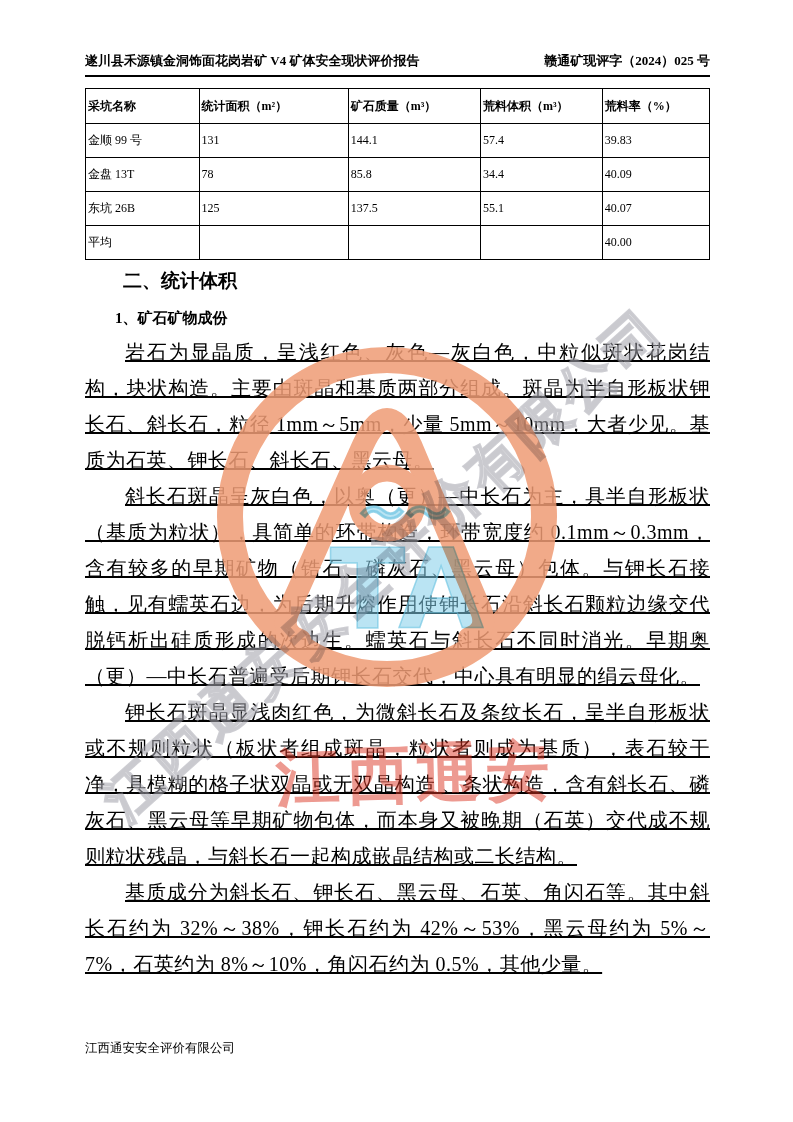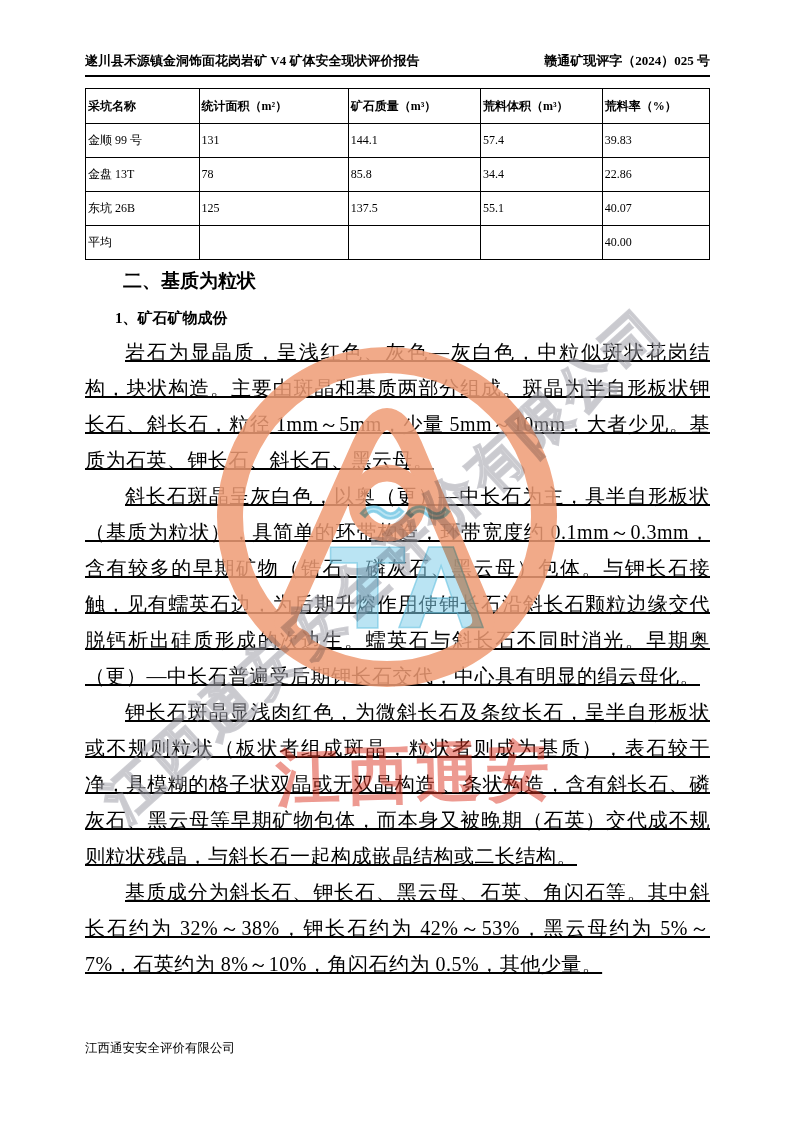--- a/index.html
+++ b/index.html
@@ -100,40 +100,40 @@
           <td>131</td>
           <td>144.1</td>
           <td>57.4</td>
           <td>39.83</td>
         </tr>
         <tr>
           <td>金盘 13T</td>
           <td>78</td>
           <td>85.8</td>
           <td>34.4</td>
-          <td>22.86</td>
+          <td>40.09</td>
         </tr>
         <tr>
           <td>东坑 26B</td>
           <td>125</td>
           <td>137.5</td>
           <td>55.1</td>
           <td>40.07</td>
         </tr>
         <tr>
           <td>平均</td>
           <td></td>
           <td></td>
           <td></td>
           <td>40.00</td>
         </tr>
       </tbody>
     </table>
 
-    <div class="h-sec">二、基质为粒状</div>
+    <div class="h-sec">二、统计体积</div>
     <div class="h-sub">1、矿石矿物成份</div>
 
     <p class="body-para">岩石为显晶质，呈浅红色、灰色—灰白色，中粒似斑状花岗结构，块状构造。主要由斑晶和基质两部分组成。斑晶为半自形板状钾长石、斜长石，粒径 1mm～5mm，少量 5mm～10mm，大者少见。基质为石英、钾长石、斜长石、黑云母。</p>
     <p class="body-para">斜长石斑晶呈灰白色，以奥（更）—中长石为主，具半自形板状（基质为粒状），具简单的环带构造，环带宽度约 0.1mm～0.3mm，含有较多的早期矿物（锆石、磷灰石、黑云母）包体。与钾长石接触，见有蠕英石边，为后期升熔作用使钾长石沿斜长石颗粒边缘交代脱钙析出硅质形成的次边生。蠕英石与斜长石不同时消光。早期奥（更）—中长石普遍受后期钾长石交代，中心具有明显的绢云母化。</p>
     <p class="body-para">钾长石斑晶显浅肉红色，为微斜长石及条纹长石，呈半自形板状或不规则粒状（板状者组成斑晶，粒状者则成为基质），表石较干净，具模糊的格子状双晶或无双晶构造 、条状构造，含有斜长石、磷灰石、黑云母等早期矿物包体，而本身又被晚期（石英）交代成不规则粒状残晶，与斜长石一起构成嵌晶结构或二长结构。</p>
     <p class="body-para">基质成分为斜长石、钾长石、黑云母、石英、角闪石等。其中斜长石约为 32%～38%，钾长石约为 42%～53%，黑云母约为 5%～7%，石英约为 8%～10%，角闪石约为 0.5%，其他少量。</p>
   </div>
 
   <div class="watermark-layer">
     <div class="wm-diagonal">江西通安安全评价有限公司</div>

